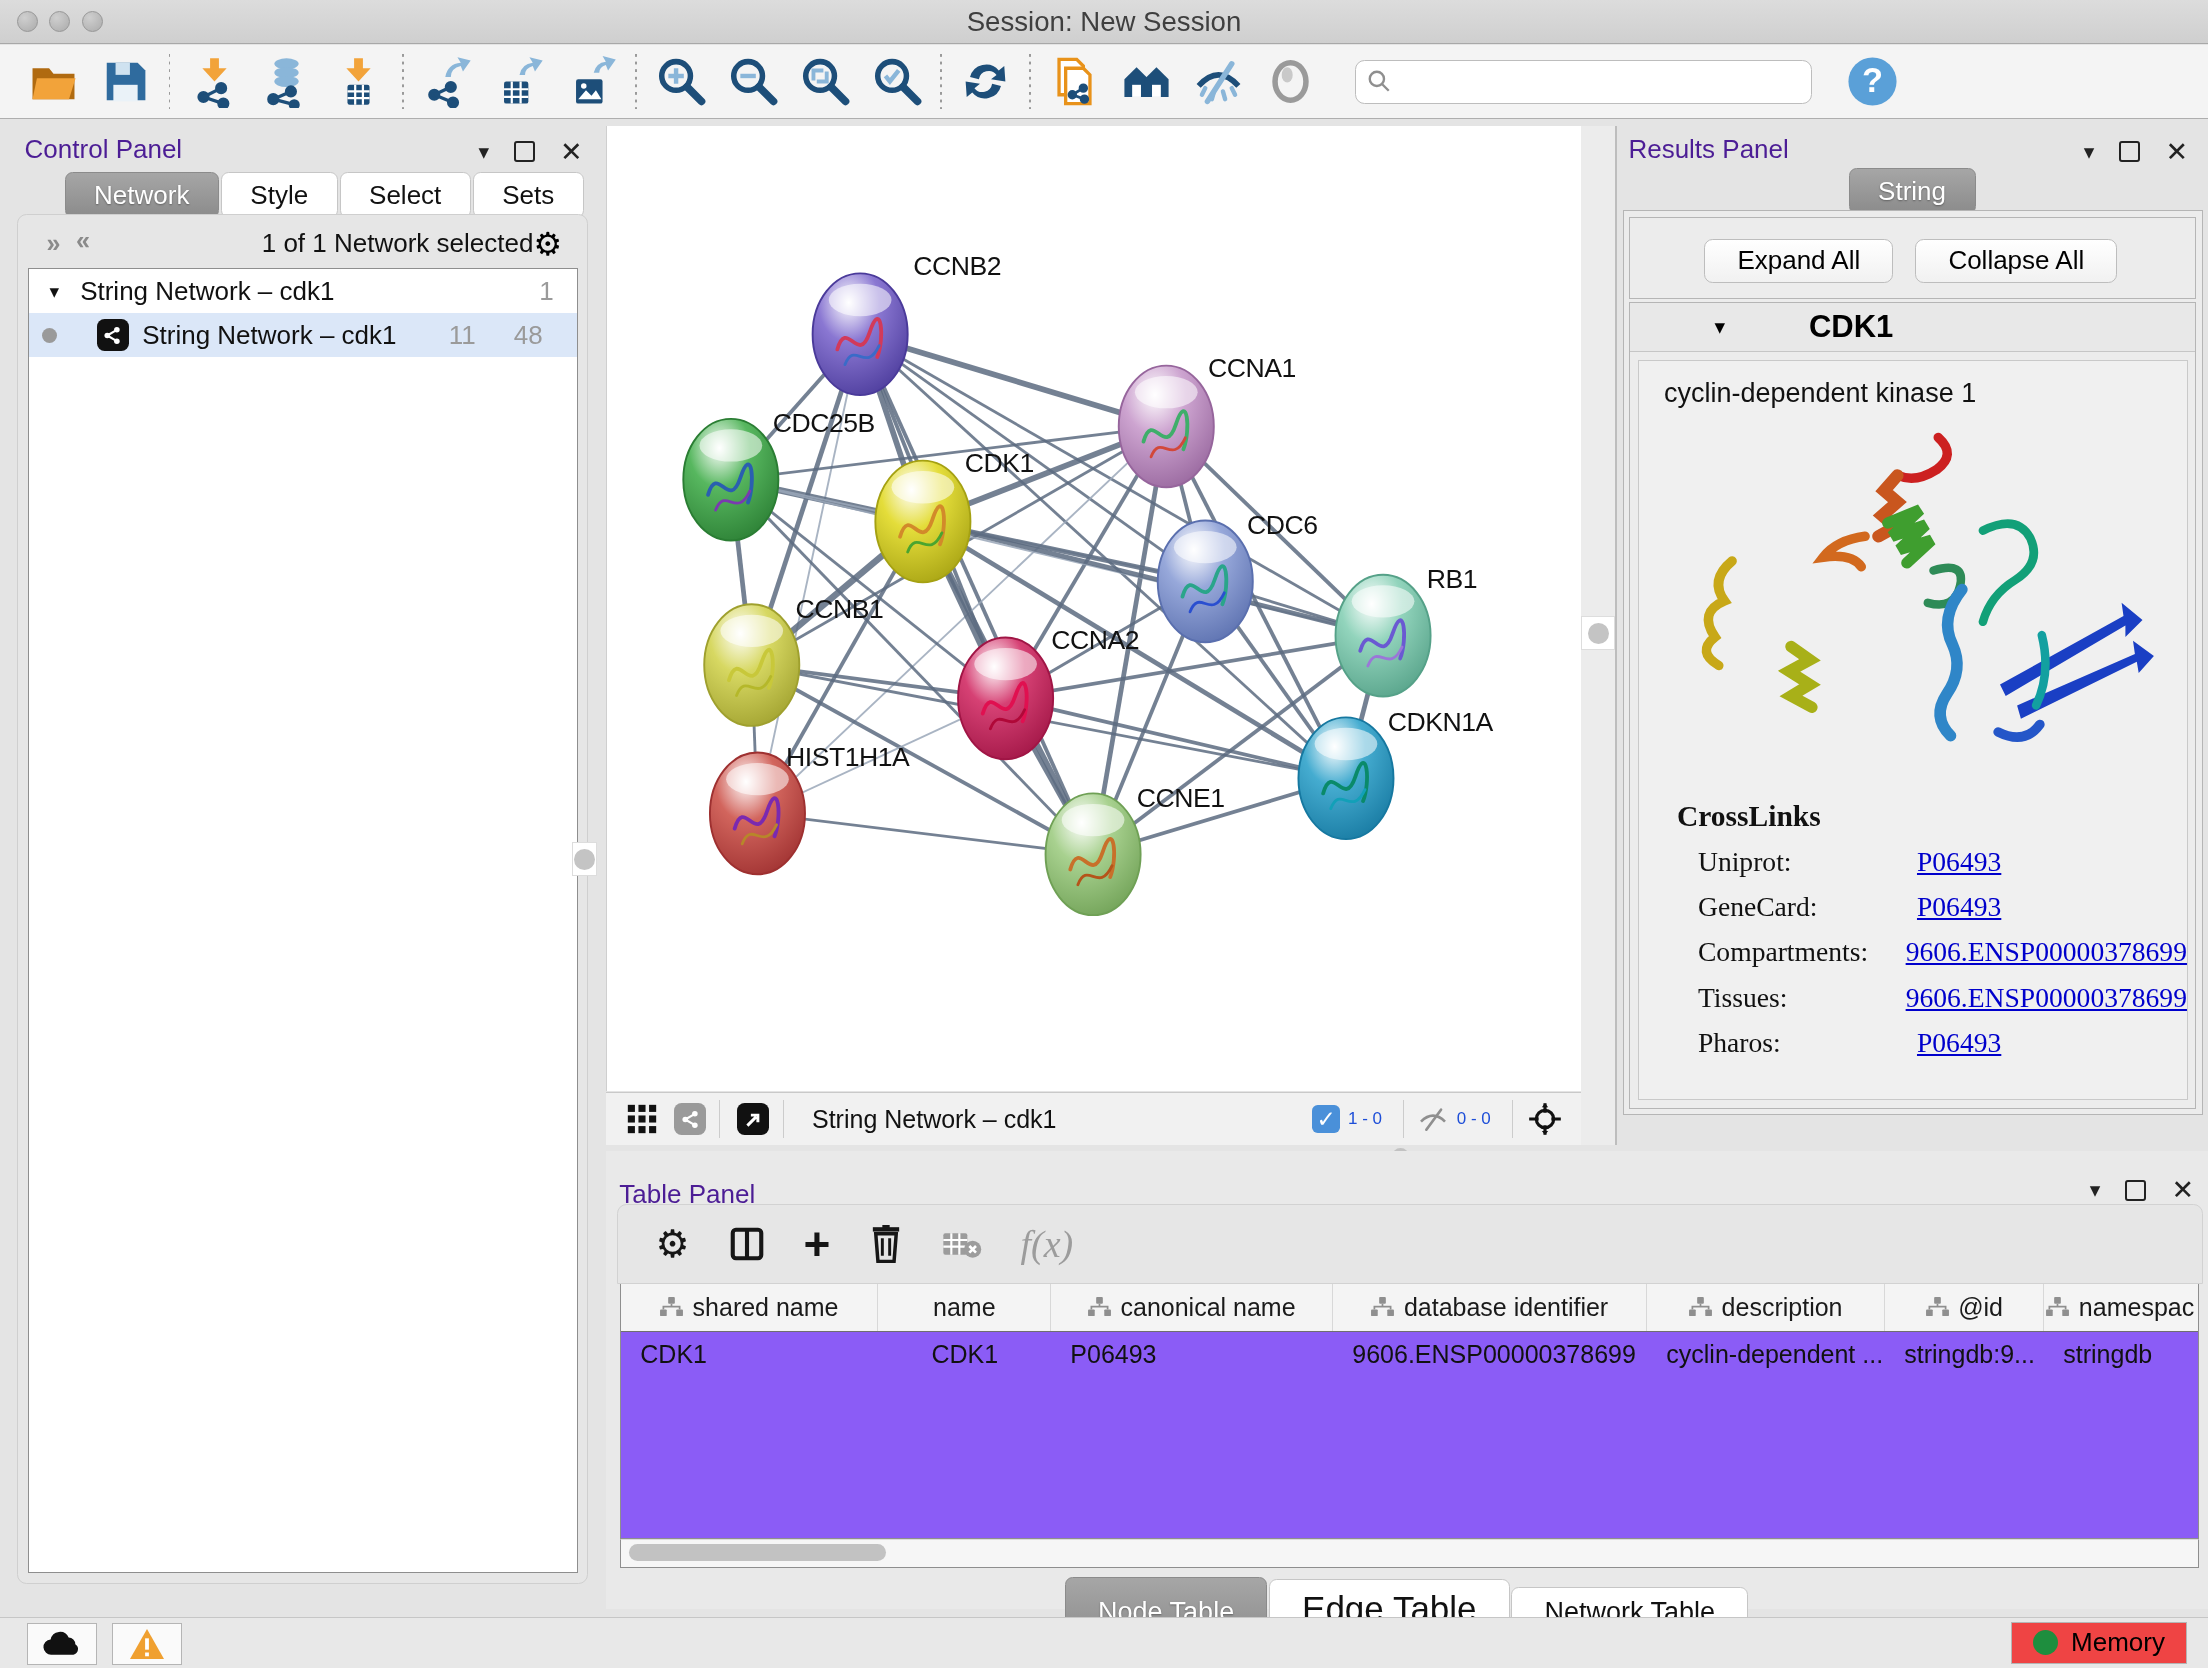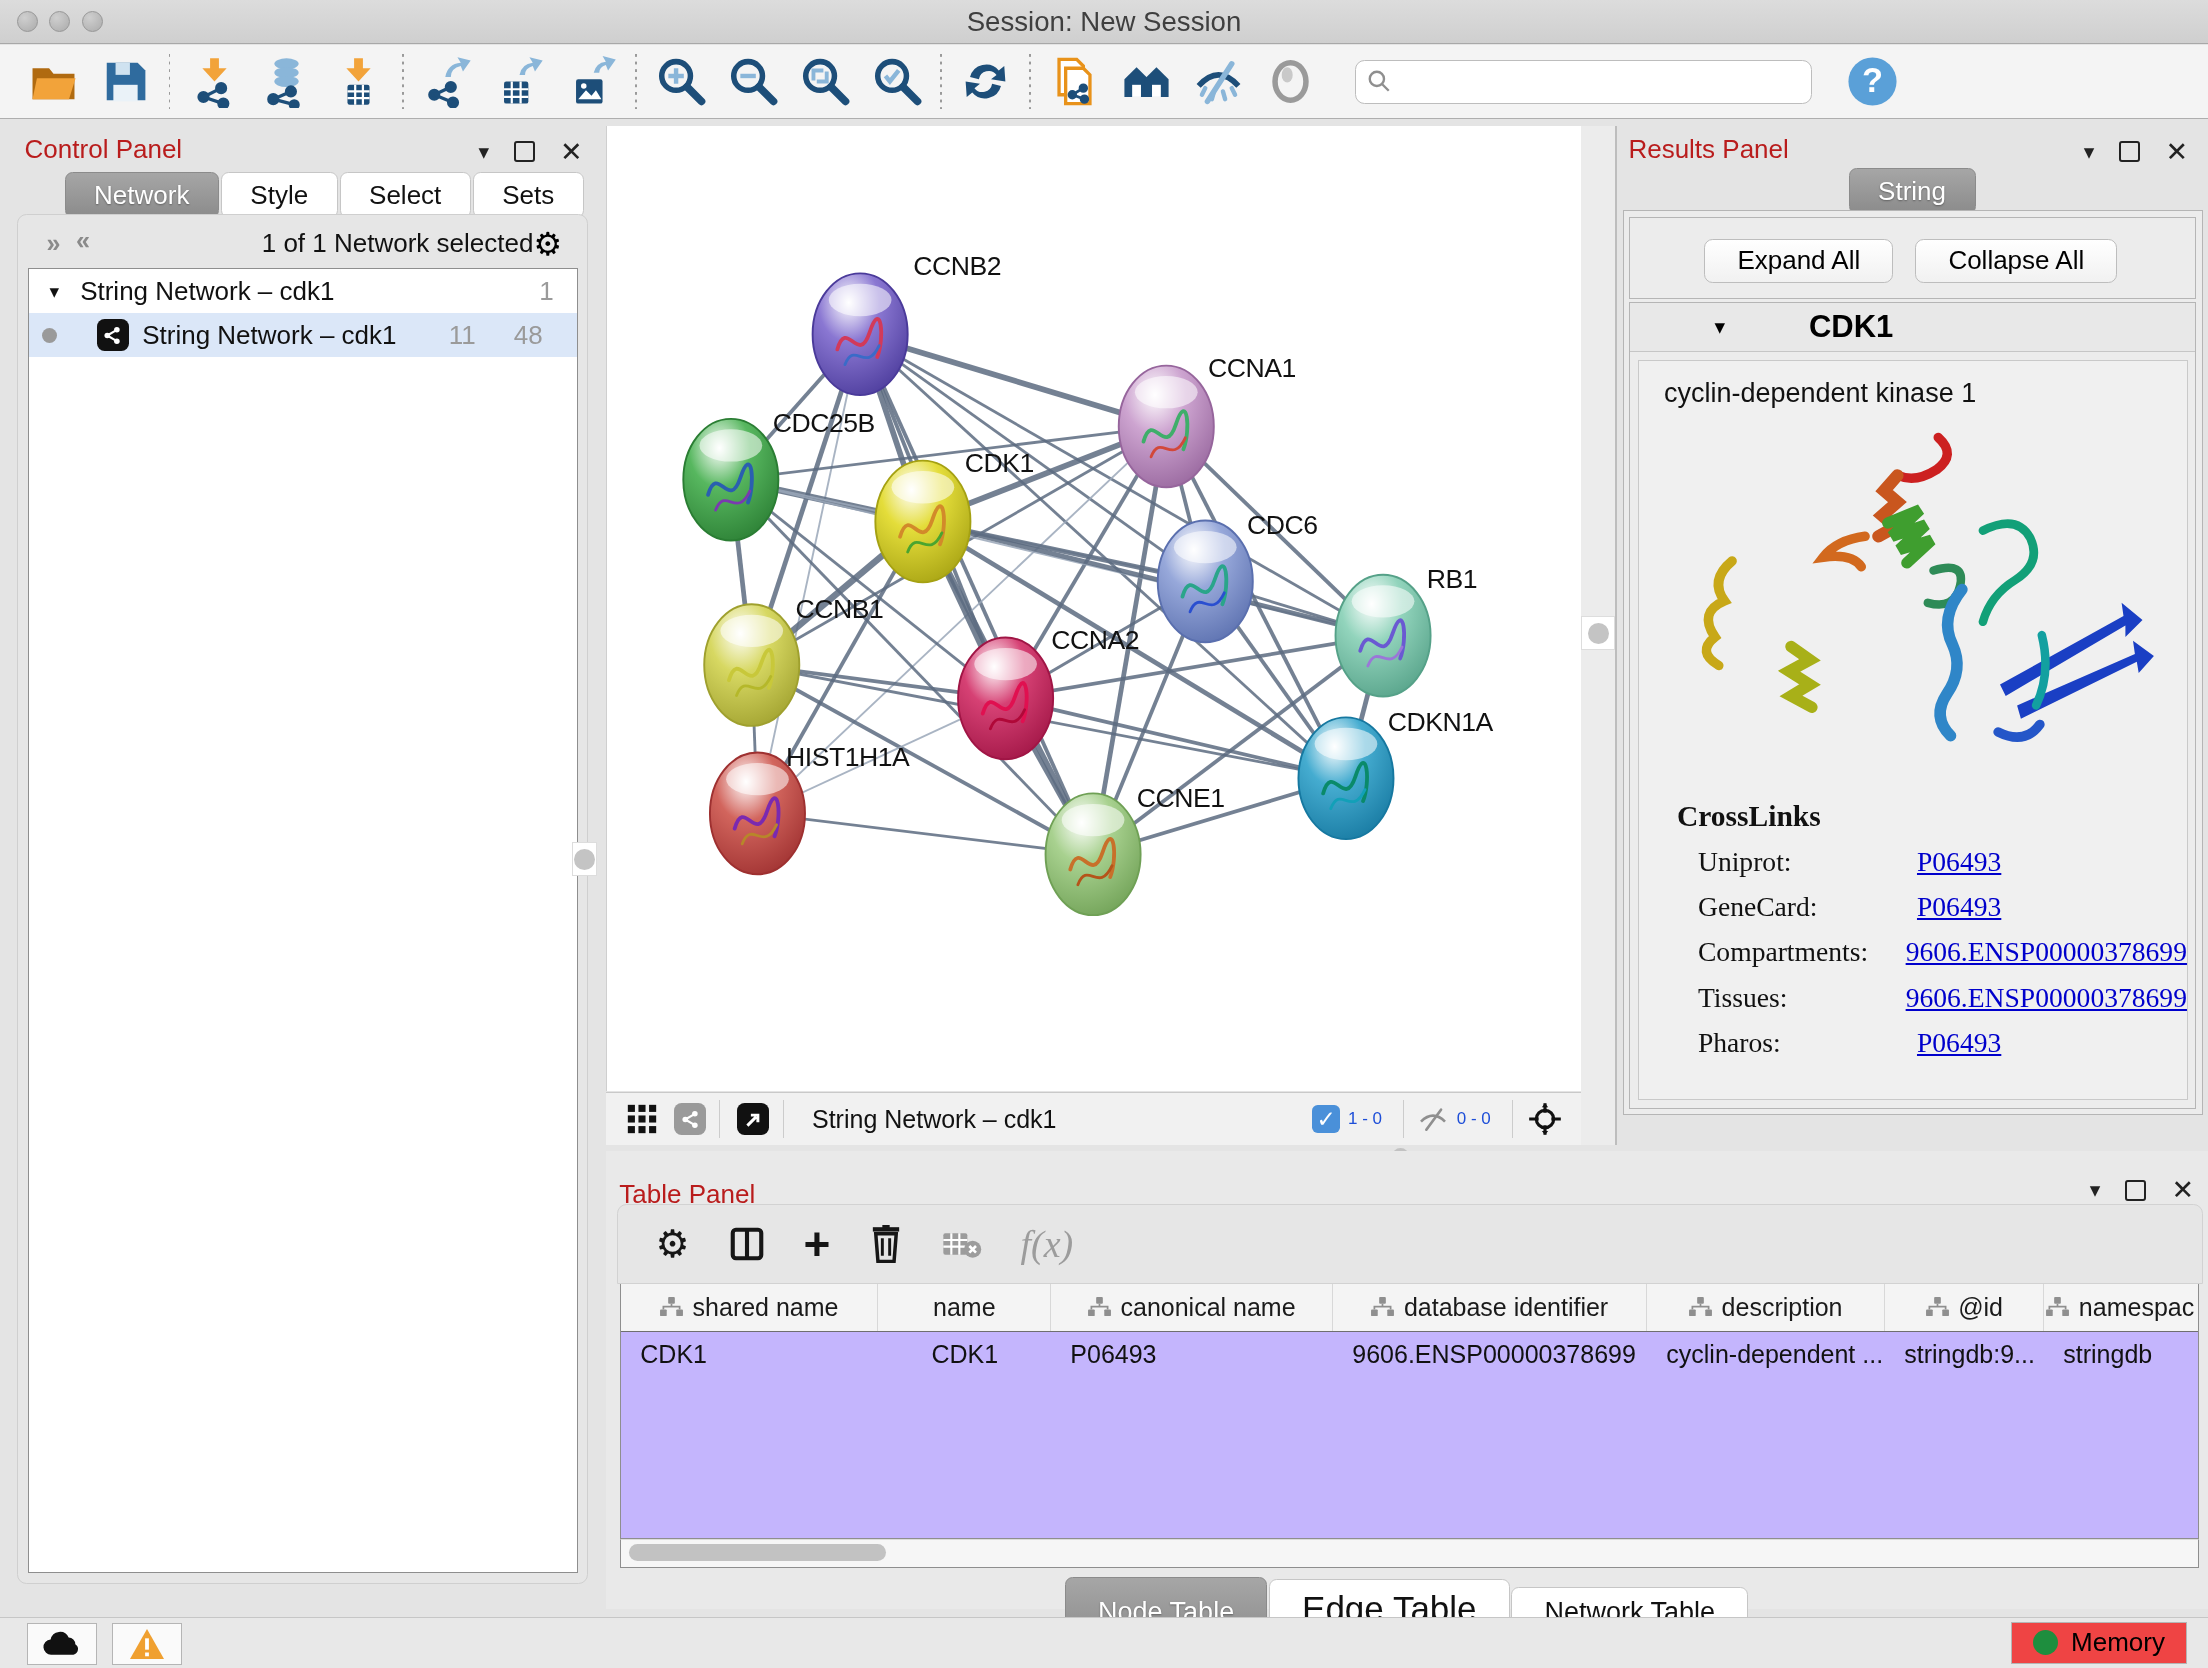--- a/index.html
+++ b/index.html
@@ -20,21 +20,21 @@
     border-bottom:1.9px solid #aeaeae; display:flex; align-items:center; }
   .tbtn { width:72px; height:61px; display:flex; align-items:center; justify-content:center; cursor:pointer; }
   .tb-div { width:1.9px; height:55px; margin:0 7.6px;
     background-image:linear-gradient(#9a9a9a 40%, rgba(255,255,255,0) 0%);
     background-size:1.9px 7.6px; background-repeat:repeat-y; }
   .searchbox { width:457px; height:44px; background:#fff; border:1.9px solid #bdbdbd; border-radius:9.5px;
     margin-left:28.5px; display:flex; align-items:center; padding-left:9.5px; }
   .searchbox input { border:none; outline:none; font-size:25px; width:380px; background:transparent; }
 
   
-  .panel-head { position:absolute; font-size:26px; color:#b91c1c; }
+  .panel-head { position:absolute; font-size:26px; color:#4c1d95; }
   .panel-ctrl { position:absolute; display:flex; align-items:center; gap:25px; color:#222; }
   .ph-collapse { font-size:21px; color:#222; }
   .ph-float { width:21px; height:21px; border:2.9px solid #222; border-radius:2.9px; }
   .ph-close { font-size:27px; font-weight:bold; }
 
   .tab { display:inline-block; padding:6.7px 28.5px; font-size:26px; border:1px solid #c6c6c6;
     background:#fff; color:#111; border-radius:7.6px; margin-right:1.9px; cursor:pointer; }
   .tab.sel { background:linear-gradient(#a6a6a6,#8b8b8b); color:#fff; border-color:#8b8b8b;
     text-shadow:0 1px 1.9px rgba(0,0,0,.35); }
 
@@ -91,21 +91,21 @@
   .xl-row { display:flex; font-size:27.6px; margin:13.3px 0 0 59px; }
   .xl-label { width:219px; color:#111; }
   .xl-link { color:#0000cc; text-decoration:underline; }
 
   
   .tpanel { position:absolute; left:606px; top:1151px; width:1603px; height:458px; background:#e9e9e9; }
   .tp-toolbar { position:absolute; left:10.5px; top:53px; width:1586px; height:80px; background:#e6e6e6;
     border:1px solid #d2d2d2; border-radius:9.5px 9.5px 0 0; display:flex; align-items:center; gap:38px; padding-left:38px; }
   .tt-icon { font-size:38px; color:#161616; display:flex; align-items:center; }
   .fx { font-family:"Liberation Serif","DejaVu Serif",serif; font-style:italic; font-size:38px; color:#9c9c9c; }
-  .grid-table { position:absolute; left:14.3px; top:133px; width:1579px; height:255px; background:#c4b5fd;
+  .grid-table { position:absolute; left:14.3px; top:133px; width:1579px; height:255px; background:#8b5cf6;
     border:1.9px solid #8e8e8e; border-top:none; overflow:hidden; }
   .thead { display:flex; height:48px; background:#f4f4f4; border-bottom:1.9px solid #6f6f6f; }
   .th { display:flex; align-items:center; justify-content:center; gap:9.5px; font-size:25px; color:#1a1a1a;
     border-right:1px solid #d8d8d8; }
   .trowdata { display:flex; height:44px; }
   .td { font-size:25px; color:#111; display:flex; align-items:center; padding-left:19px; }
   .hscroll { position:absolute; left:14.3px; top:388px; width:1579px; height:28.5px; background:#f6f6f6;
     border:1.9px solid #8e8e8e; border-top:1px solid #dcdcdc; }
   .hthumb { position:absolute; left:7.6px; top:3.8px; width:257px; height:17px; background:#c2c2c2; border-radius:8.6px; }
   .tp-tabs { position:absolute; left:0; width:1603px; top:426px; text-align:center; }

